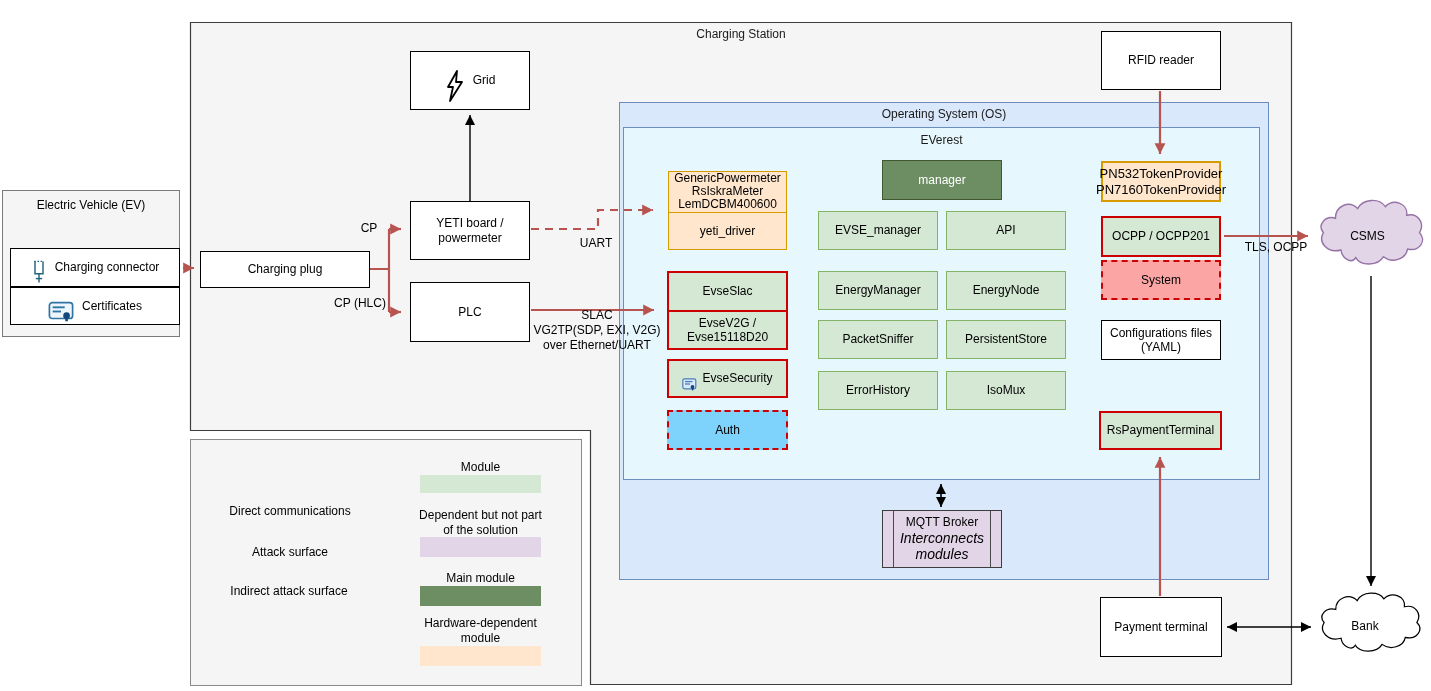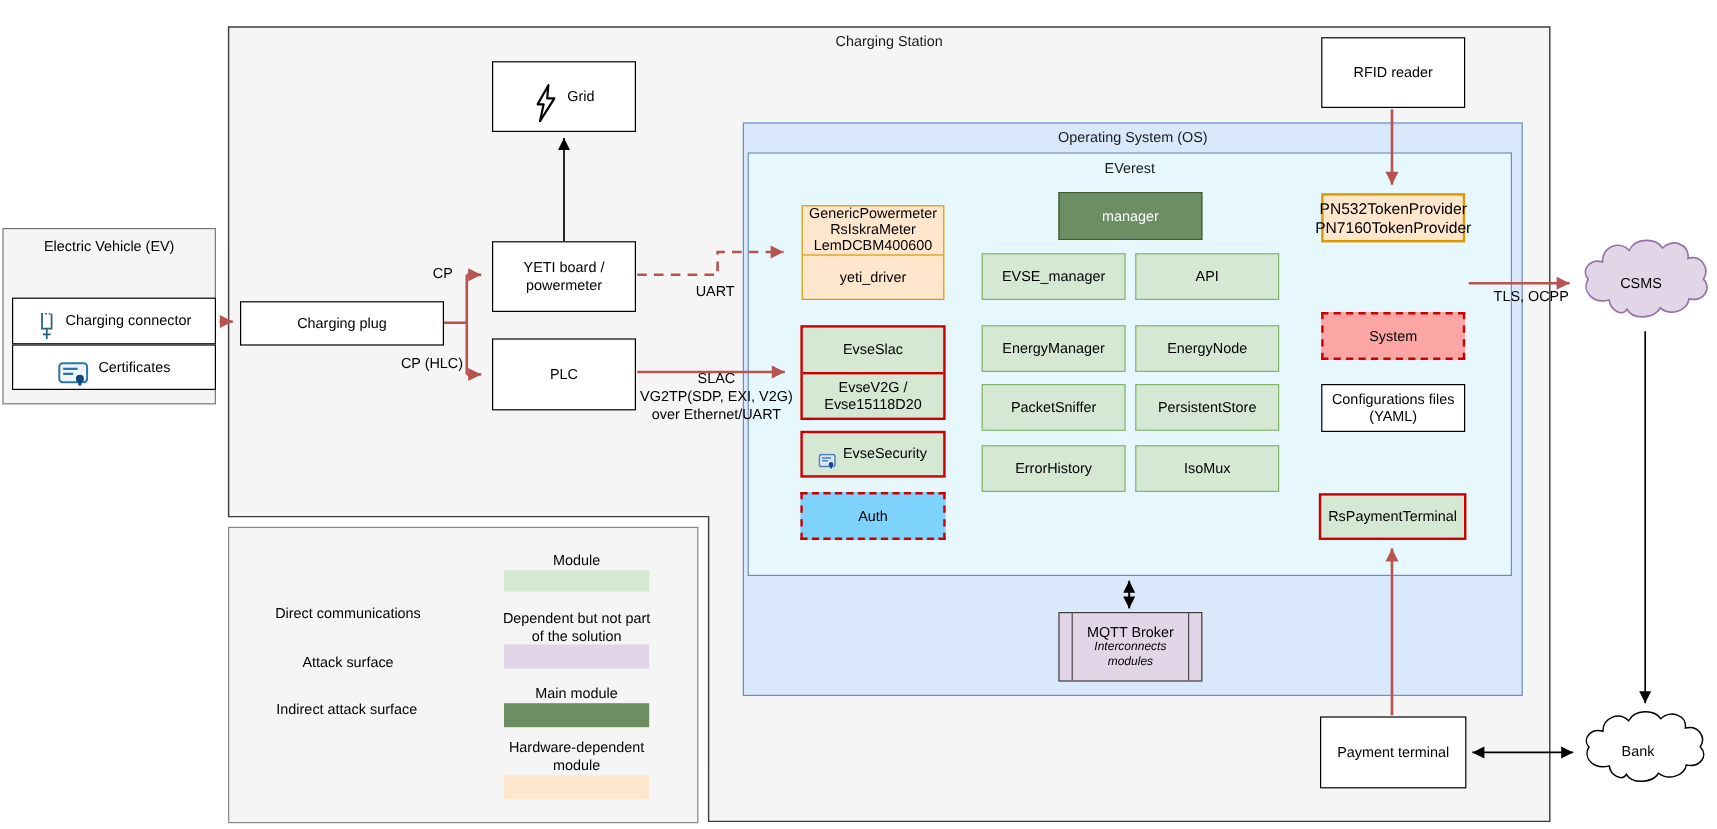--- a/index.html
+++ b/index.html
@@ -23,21 +23,21 @@
   .purple{background:#e1d5e7;border:1px solid #3d3d3d;}
   .label{position:absolute;text-align:center;line-height:1.22;white-space:pre-line;}
   .title{color:#1a1a1a;}
   .stack{flex-direction:column;align-items:stretch;padding:0;}
   .cell{flex:1;display:flex;align-items:center;justify-content:center;white-space:pre-line;text-align:center;}
   .div-red{border-top:2.5px solid #cc0000;}
   .div-orange{border-top:1.5px solid #d79b00;}
   .iconrow{display:flex;align-items:center;justify-content:center;gap:8px;}
   .mqtt-bar{position:absolute;top:0;bottom:0;width:0;border-left:1px solid #4a4a4a;}
   .swatch{position:absolute;}
-  .italic{font-style:italic;font-size:10px;}
+  .italic{font-style:italic;font-size:14px;}
   .small{font-size:13px;}
 </style>
 </head>
 <body>
 
 <div id="stage">
 
   <svg class="layer" width="1431" height="691">
     <path d="M190.5,2.5 L1291.5,2.5 L1291.5,664.5 L590.5,664.5 L590.5,410.5 L190.5,410.5 Z" fill="#f5f5f5" stroke="#3d3d3d" stroke-width="1.2"></path>
   </svg>
@@ -121,20 +121,21 @@
   <div class="box green" style="left:946px;top:191px;width:120px;height:39px;text-align:center;">API</div>
   <div class="box green" style="left:818px;top:251px;width:120px;height:39px;">EnergyManager</div>
   <div class="box green" style="left:946px;top:251px;width:120px;height:39px;">EnergyNode</div>
   <div class="box green" style="left:818px;top:300px;width:120px;height:39px;">PacketSniffer</div>
   <div class="box green" style="left:946px;top:300px;width:120px;height:39px;">PersistentStore</div>
   <div class="box green" style="left:818px;top:351px;width:120px;height:39px;">ErrorHistory</div>
   <div class="box green" style="left:946px;top:351px;width:120px;height:39px;">IsoMux</div>
 
   <div class="box orange-thick small" style="left:1101px;top:141px;width:120px;height:41px;">PN532TokenProvider
 PN7160TokenProvider</div>
+  <div class="box green attack" style="left:1101px;top:196px;width:120px;height:41px;">OCPP / OCPP201</div>
   <div class="box green attack-dashed" style="left:1101px;top:240px;width:120px;height:40px;background:#fca5a5;">System</div>
   <div class="box white" style="left:1101px;top:300px;width:120px;height:40px;">Configurations files
 (YAML)</div>
   <div class="box green attack" style="left:1099px;top:391px;width:123px;height:39px;">RsPaymentTerminal</div>
 
   <div class="box purple stack" style="left:882px;top:490px;width:120px;height:58px;padding:6px 12px;">
     <div class="mqtt-bar" style="left:10px;"></div>
     <div class="mqtt-bar" style="right:10px;"></div>
     <div class="cell" style="flex:0 0 auto;">MQTT Broker</div>
     <div class="cell italic" style="flex:0 0 auto;">Interconnects

